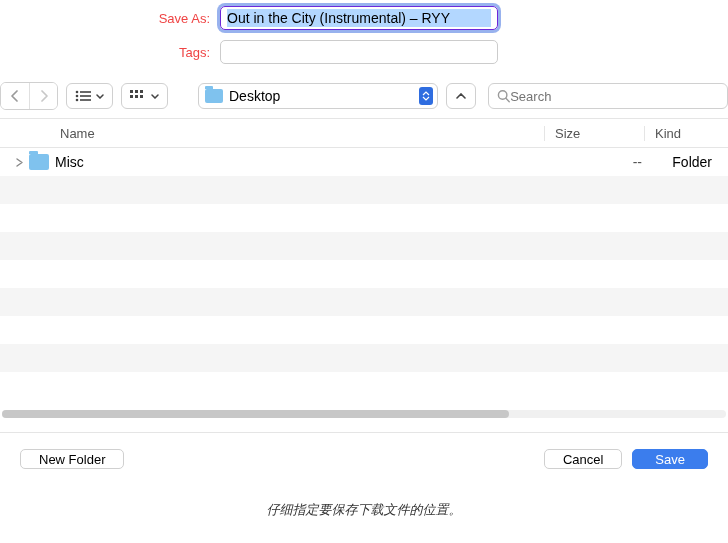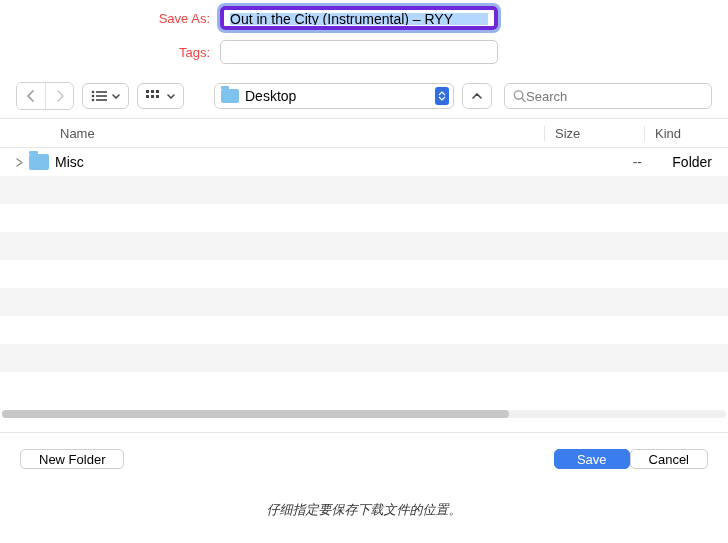--- a/index.html
+++ b/index.html
@@ -1,25 +1,25 @@
 <!DOCTYPE html>
 <html><head>
   <meta charset="utf-8">
   <style>
     * { margin: 0; padding: 0; box-sizing: border-box; font-family: -apple-system, BlinkMacSystemFont, "Segoe UI", Helvetica, Arial, sans-serif; }
     body { width: 728px; height: 543px; background: #fff; font-size: 13px; color: #000; overflow: hidden; }
     .dialog { width: 100%; }
     .field-row { display: flex; align-items: center; justify-content: flex-start; margin: 6px 0; height: 28px; }
     .field-label { width: 220px; text-align: right; padding-right: 10px; color: #ef4444; font-size: 13px; }
     .field-input { width: 278px; height: 24px; border: 1px solid #ccc; border-radius: 5px; padding: 2px 6px; font-size: 13px; }
-    .field-input.focused { border: 4px solid #6d28d9; box-shadow: 0 0 0 3px rgba(84,127,227,0.6); }
+    .field-input.focused { border: 1px solid #6d28d9; box-shadow: 0 0 0 3px rgba(84,127,227,0.6); }
     .field-input.focused input { background: #b3d7ff; }
     .field-input input { width: 100%; height: 100%; border: none; outline: none; font-size: 14px; background: transparent; }
     
-    .toolbar { display: flex; align-items: center; padding: 8px 16px; gap: 8px; margin-top: 8px; }
+    .toolbar { display: flex; align-items: center; padding: 8px 0; gap: 8px; margin-top: 8px; }
     .btn-group { display: flex; border: 1px solid #d0d0d0; border-radius: 6px; overflow: hidden; background: #fff; }
     .btn-nav { width: 28px; height: 26px; display: flex; align-items: center; justify-content: center; border: none; background: #fff; cursor: default; }
     .btn-nav:last-child { border-left: 1px solid #e0e0e0; }
     .btn-ctrl { height: 26px; padding: 0 8px; display: flex; align-items: center; justify-content: center; border: 1px solid #d0d0d0; border-radius: 6px; background: #fff; gap: 5px; }
     
     .location-selector { flex: 0 0 240px; height: 26px; border: 1px solid #d0d0d0; border-radius: 6px; background: #fff; display: flex; align-items: center; padding: 0 4px 0 6px; gap: 6px; }
     .folder-mini { width: 18px; height: 14px; background: #7fc2ee; border-radius: 2px; position: relative; }
     .folder-mini::before { content: ""; position: absolute; top: -3px; left: 0; width: 8px; height: 3px; background: #7fc2ee; border-radius: 1px 1px 0 0; }
     .loc-text { flex: 1; font-size: 14px; }
     .updown { width: 14px; height: 18px; background: #2f6de0; border-radius: 3px; display: flex; flex-direction: column; align-items: center; justify-content: center; gap: 0px; }
@@ -172,18 +172,18 @@
     <div class="file-row"></div>
   </div>
 
   <div class="hscroll">
     <div class="hscroll-thumb"></div>
   </div>
 
   <div class="footer">
     <button class="btn">New Folder</button>
     <div class="footer-spacer"></div>
+    <button class="btn">Cancel</button>
     <button class="btn primary">Save</button>
-    <button class="btn">Cancel</button>
   </div>
 
   <div class="caption">仔细指定要保存下载文件的位置。</div>
 </div>
 
 </body></html>

